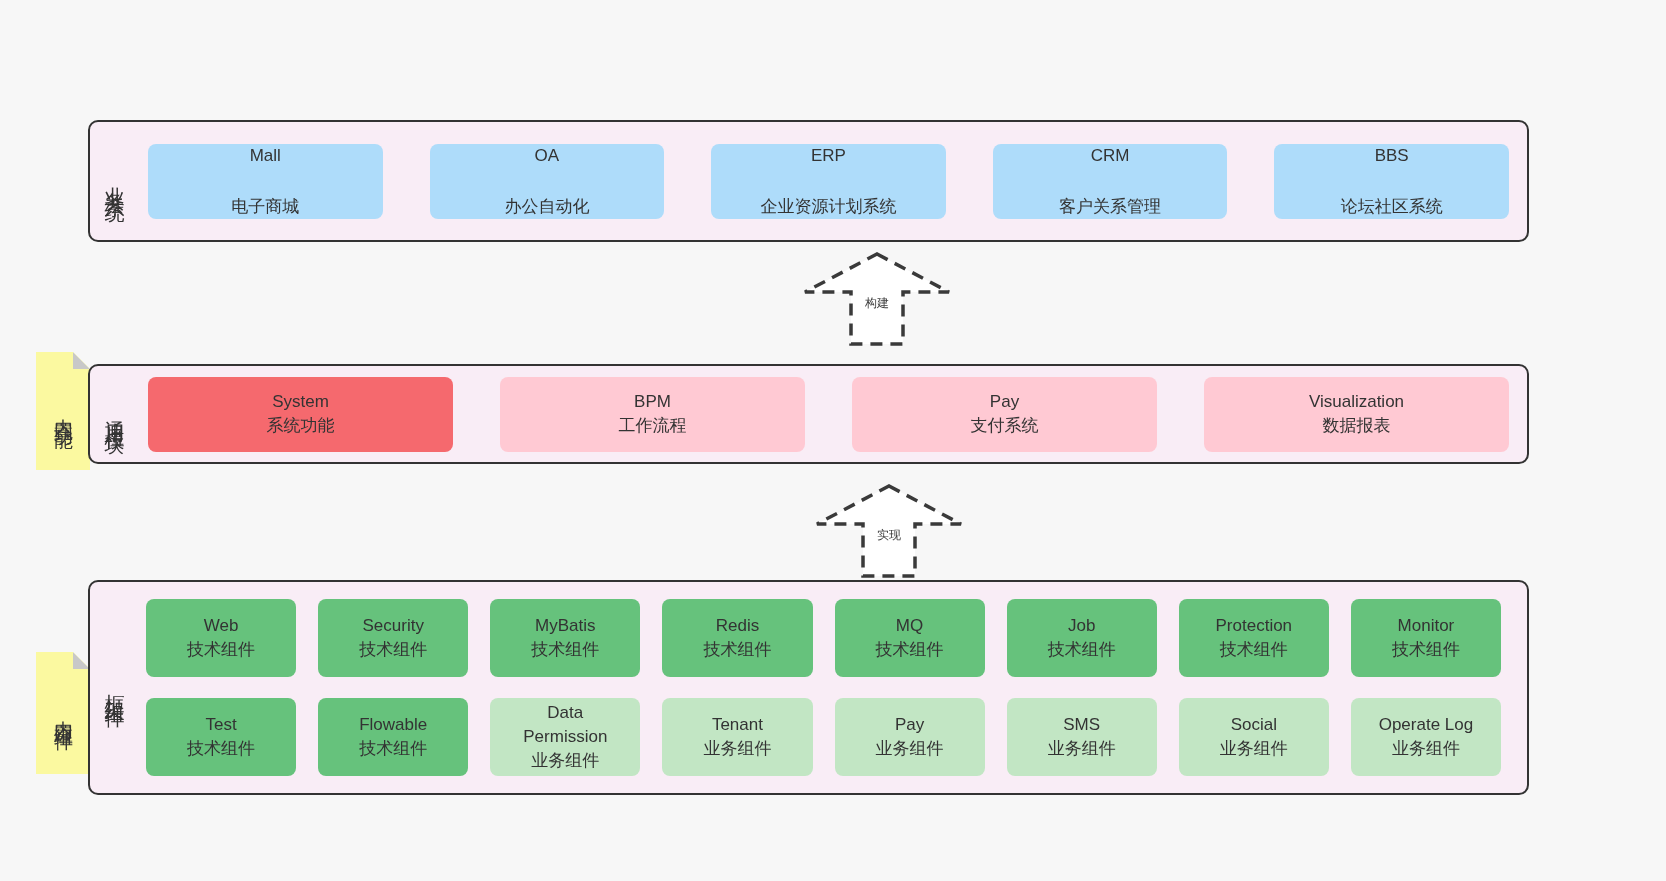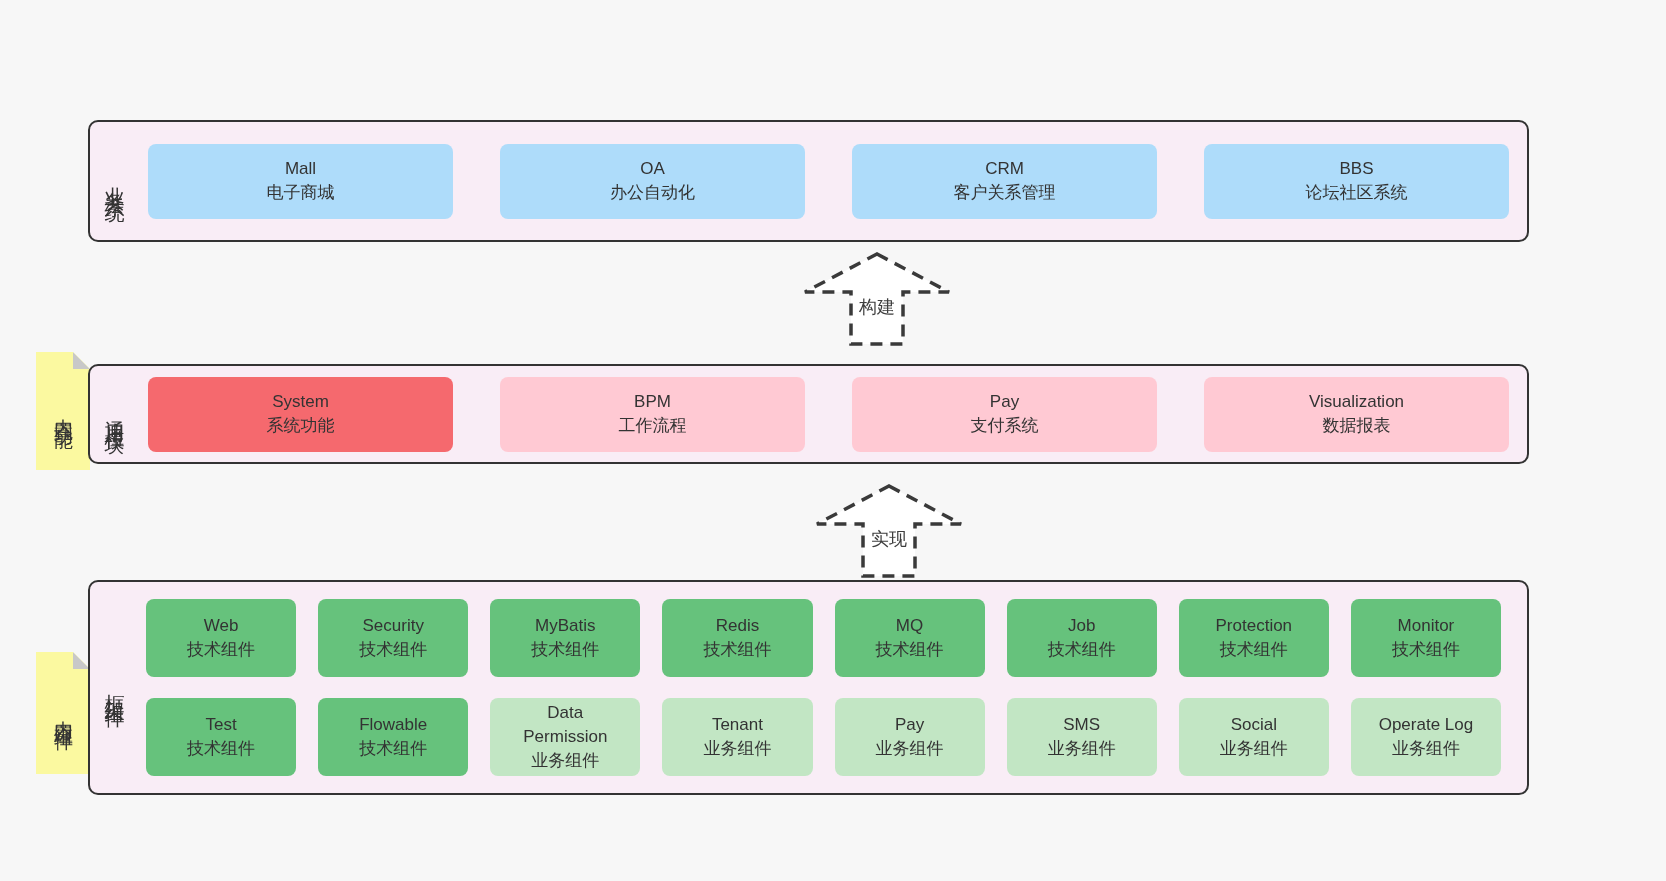--- a/index.html
+++ b/index.html
@@ -30,21 +30,21 @@
   }
   .boxes{flex:1;display:flex;gap:47px;margin:0 18px 0 22px;}
   .grid{flex:1;display:grid;grid-template-columns:repeat(8,1fr);gap:21px 22px;margin:0 26px 0 20px;}
   .box{
     border-radius:8px;display:flex;flex-direction:column;
     align-items:center;justify-content:center;text-align:center;
     font-size:17px;line-height:24px;color:var(--text);padding:0 4px;box-sizing:border-box;
   }
   .boxes .box{flex:1;height:75px;}
   .grid .box{height:78px;}
-  .box.blue{background:var(--blue);}
+  .box.blue{background:var(--blue);justify-content:space-between;}
   .box.red{background:var(--red);}
   .box.pink{background:var(--pink);}
   .box.green-dark{background:var(--green-dark);}
   .box.green-light{background:var(--green-light);}
   .en.wrap{max-width:100px;}
   .sticky{
     position:absolute;left:36px;width:54px;z-index:1;
     background:var(--sticky);
     clip-path:polygon(0 0,calc(100% - 17px) 0,100% 17px,100% 100%,0 100%);
     display:flex;align-items:center;justify-content:center;
@@ -59,36 +59,40 @@
   .sticky .vtext{
     writing-mode:vertical-rl;text-orientation:upright;
     font-size:19px;letter-spacing:4px;color:var(--text);line-height:1.1;
   }
   .arrow{position:absolute;z-index:1;}
   .arrow-build{left:797px;top:250px;}
   .arrow-implement{left:809px;top:482px;}
   .arrow svg{display:block;}
   .arrow-label{
     position:absolute;left:50%;top:44px;transform:translateX(-50%);
-    background:#ffffff;padding:1px 3px;font-size:18px;color:#3d3d3d;white-space:nowrap;
+    background:#ffffff;padding:1px 3px;font-size:12px;color:#3d3d3d;white-space:nowrap;
   }
 </style>
 </head>
 <body>
 
 <div class="layer layer-business">
   <div class="vlabel">业务系统</div>
   <div class="boxes">
     <div class="box blue">
       <span class="en">Mall</span>
       <span class="zh">电子商城</span>
     </div>
     <div class="box blue">
       <span class="en">OA</span>
       <span class="zh">办公自动化</span>
+    </div>
+    <div class="box blue">
+      <span class="en">ERP</span>
+      <span class="zh">企业资源计划系统</span>
     </div>
     <div class="box blue">
       <span class="en">CRM</span>
       <span class="zh">客户关系管理</span>
     </div>
     <div class="box blue">
       <span class="en">BBS</span>
       <span class="zh">论坛社区系统</span>
     </div>
   </div>

